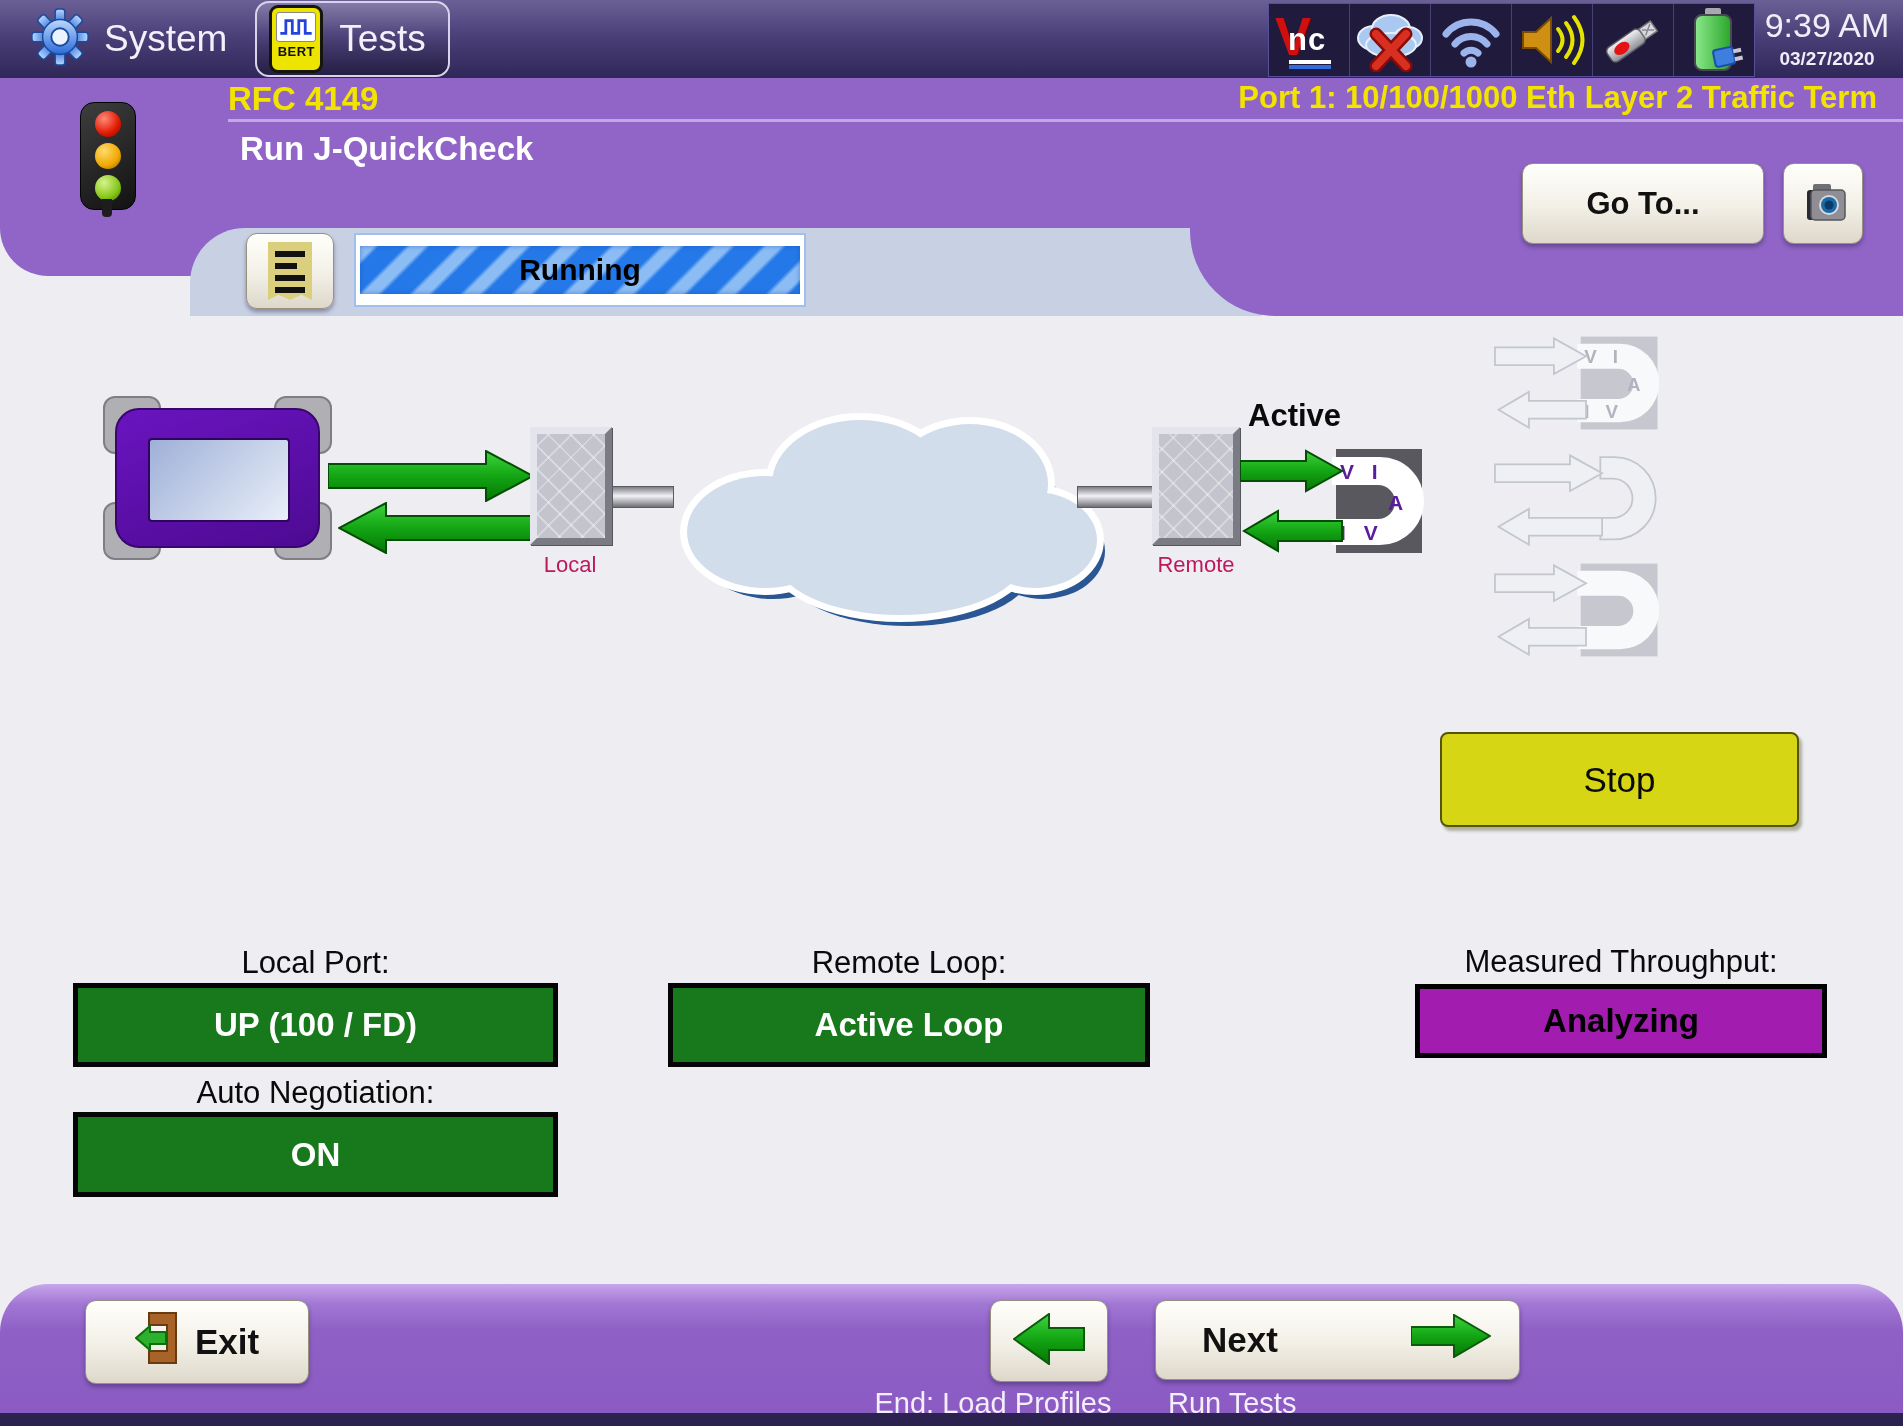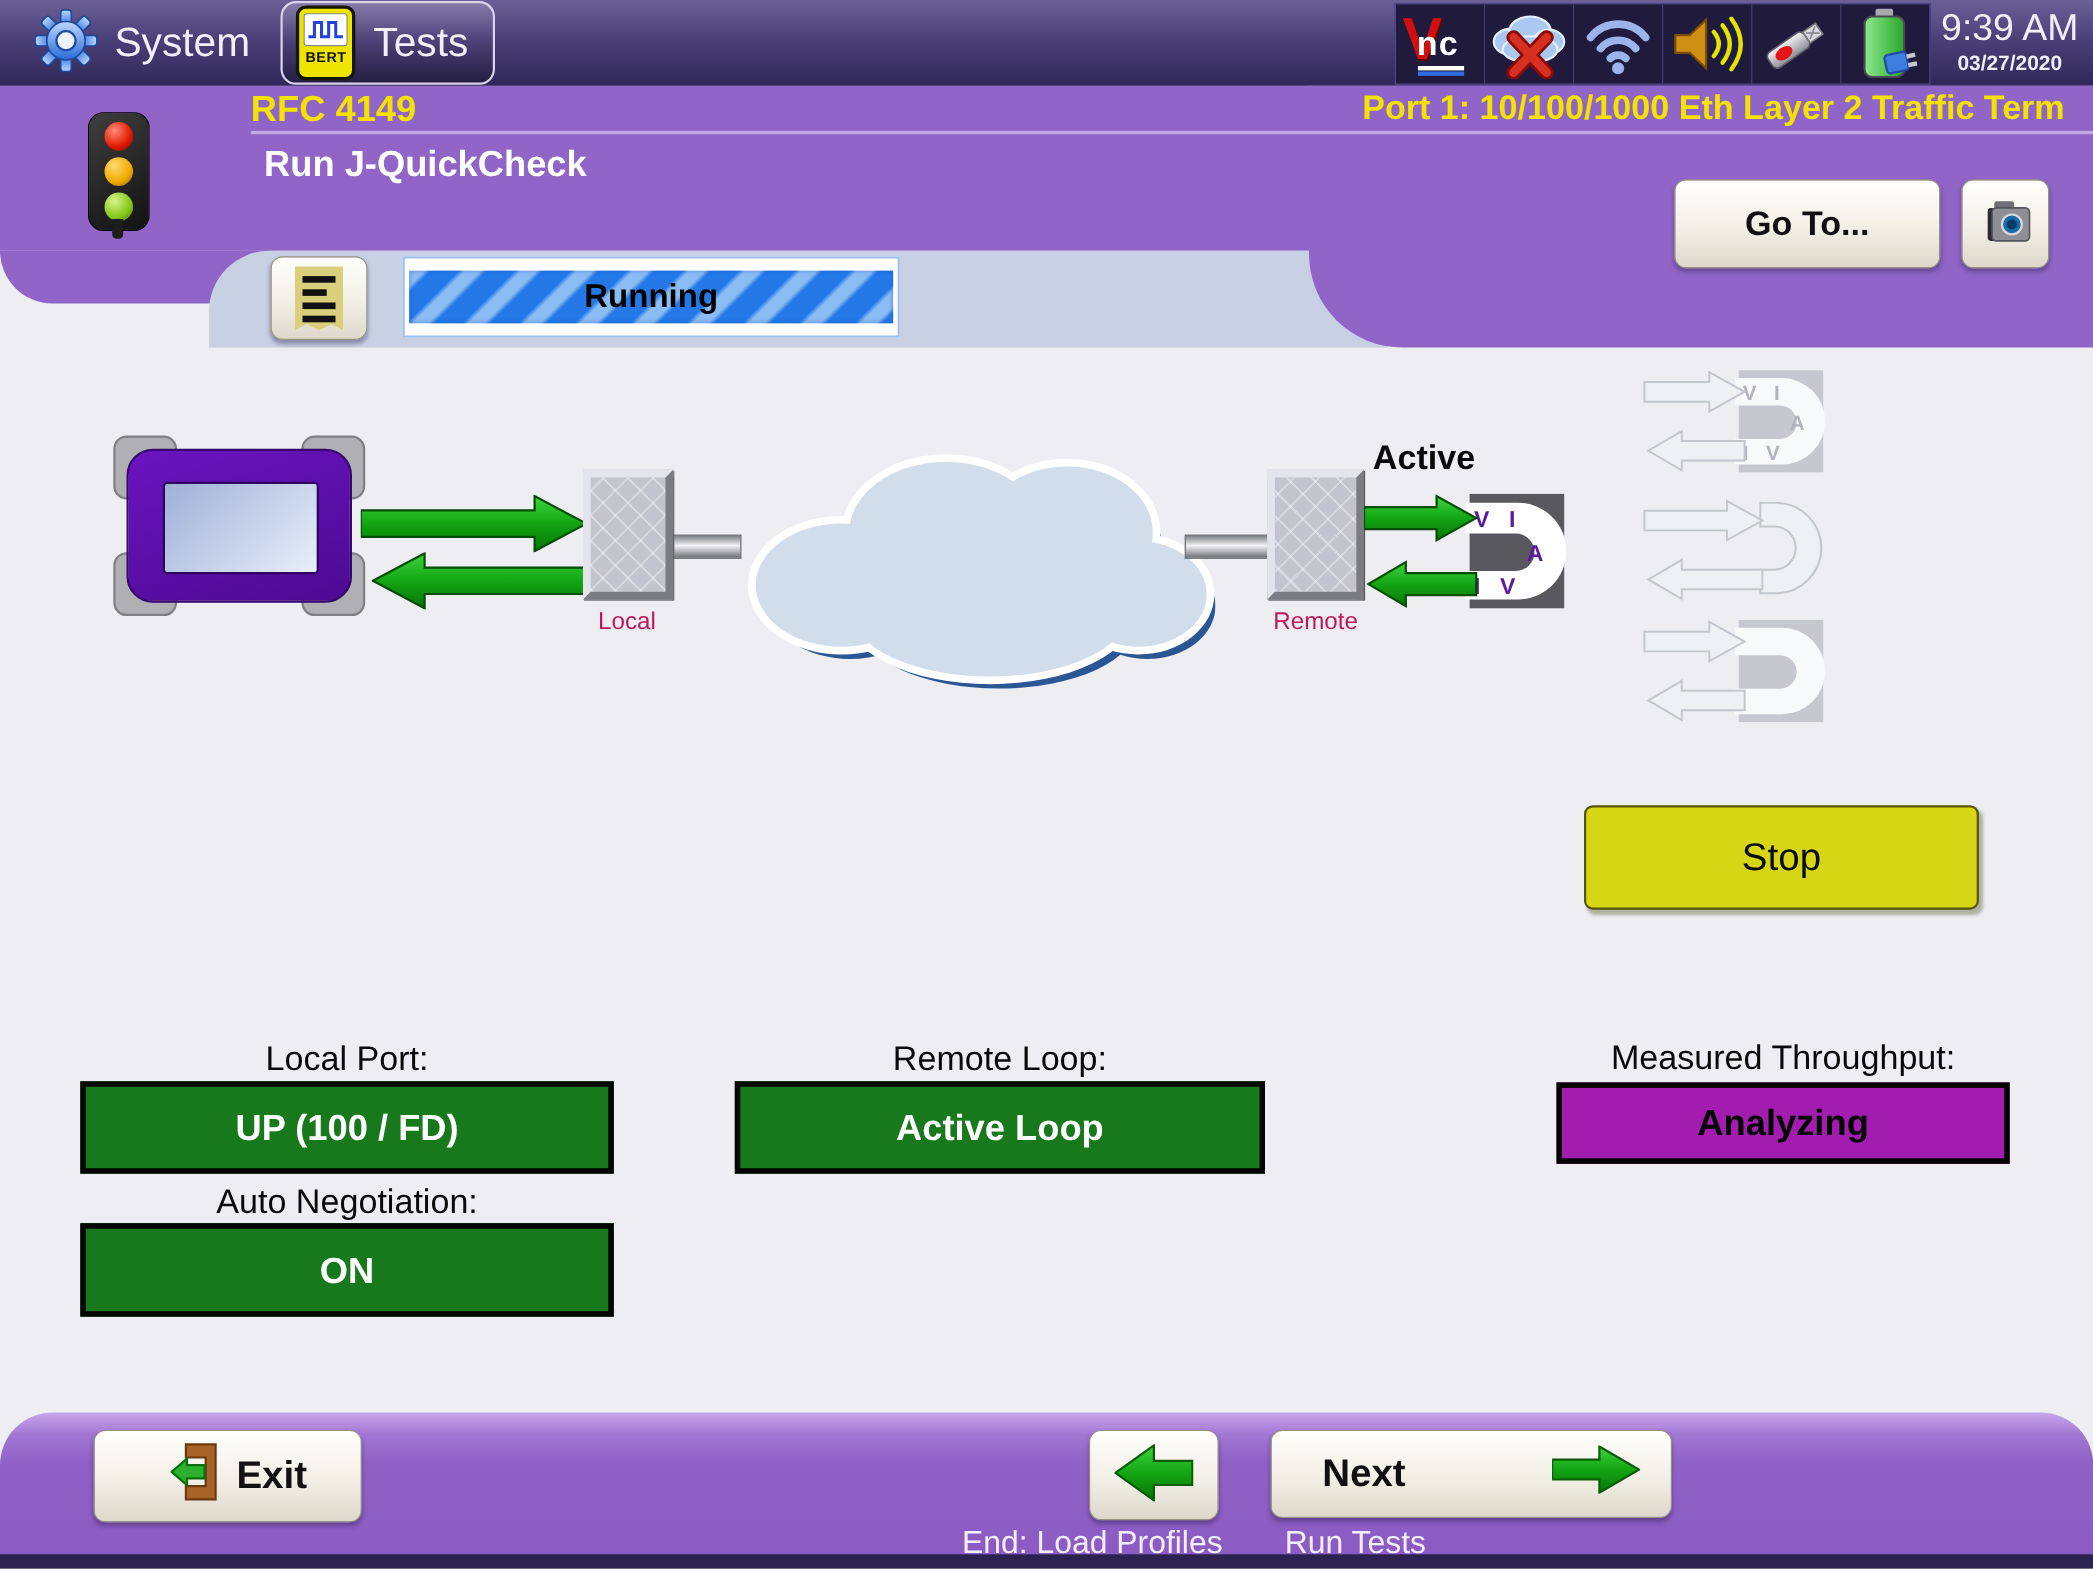--- a/index.html
+++ b/index.html
@@ -65,21 +65,21 @@
   .lamp.g{background:radial-gradient(circle at 35% 30%,#d8f28e,#84c616 60%,#44700a);}
   .tlstem{left:102px;top:199px;width:10px;height:18px;background:#1d1d1d;border-radius:0 0 4px 4px;}
 
   
   .docbtn{left:246px;top:233px;width:86px;height:74px;}
   .docicon{width:44px;height:56px;background:#d9cf7d;
     clip-path:polygon(0 0,100% 0,100% 100%,76% 91%,50% 100%,24% 91%,0 100%);
     display:flex;flex-direction:column;justify-content:center;gap:6px;padding-top:2px;}
   .docline{height:6px;background:#111;margin:0 7px;}
   .docline.short{margin-right:15px;}
-  .pbar{left:366px;top:233px;width:452px;height:74px;background:#fff;border:2px solid #9fc0ec;
+  .pbar{left:354px;top:233px;width:452px;height:74px;background:#fff;border:2px solid #9fc0ec;
     box-sizing:border-box;display:flex;padding:11px 4px;}
   .pbar-core{flex:1;display:flex;align-items:center;justify-content:center;
     background:repeating-linear-gradient(135deg,#8cbcf4 0px,#8cbcf4 10px,#2478e8 14px,#2478e8 32px,#8cbcf4 36px);
     box-shadow:inset 0 0 5px rgba(20,80,180,.5);}
   .pbar-core span{font-size:30px;font-weight:bold;color:#000;}
 
   
   .device{left:105px;top:398px;width:225px;height:160px;}
   .corner{position:absolute;width:54px;height:54px;background:#b0b0b4;border:2px solid #7e7e84;border-radius:12px;}
   .devbody{position:absolute;left:10px;top:10px;right:10px;bottom:10px;border-radius:24px;
@@ -109,21 +109,21 @@
   .flabel{font-size:31px;color:#0a0a0a;display:flex;justify-content:center;}
   .gbox{background:#17791b;border:5px solid #050505;display:flex;align-items:center;justify-content:center;
     color:#fff;font-weight:bold;font-size:33px;box-sizing:border-box;}
   .ybox{background:#a21caf;border:5px solid #000;display:flex;align-items:center;justify-content:center;
     color:#000;font-weight:bold;font-size:33px;box-sizing:border-box;}
 
   
   .bottombar{left:0;top:1284px;width:1903px;height:142px;border-radius:48px 48px 0 0;
     background:linear-gradient(180deg,#c7a6ea 0%,#a277d4 14%,#8f61c6 32%,#8a5ac2 100%);}
   .bbdark{left:0;top:1413px;width:1903px;height:13px;background:#2c2250;}
-  .exitbtn{left:85px;top:1300px;width:222px;height:82px;gap:14px;font-size:35px;font-weight:bold;color:#111;padding-left:20px;}
+  .exitbtn{left:85px;top:1300px;width:222px;height:82px;gap:14px;font-size:35px;font-weight:bold;color:#111;}
   .backbtn{left:990px;top:1300px;width:116px;height:80px;}
   .nextbtn{left:1155px;top:1300px;width:365px;height:80px;justify-content:space-between;
     padding:0 28px 0 46px;box-sizing:border-box;font-size:35px;font-weight:bold;color:#111;}
   .caption{color:#f4eefc;font-size:29px;}
   .cap-back{left:828px;top:1387px;width:330px;text-align:center;}
   .cap-next{left:1168px;top:1387px;}
 </style>
 </head>
 <body>
 

